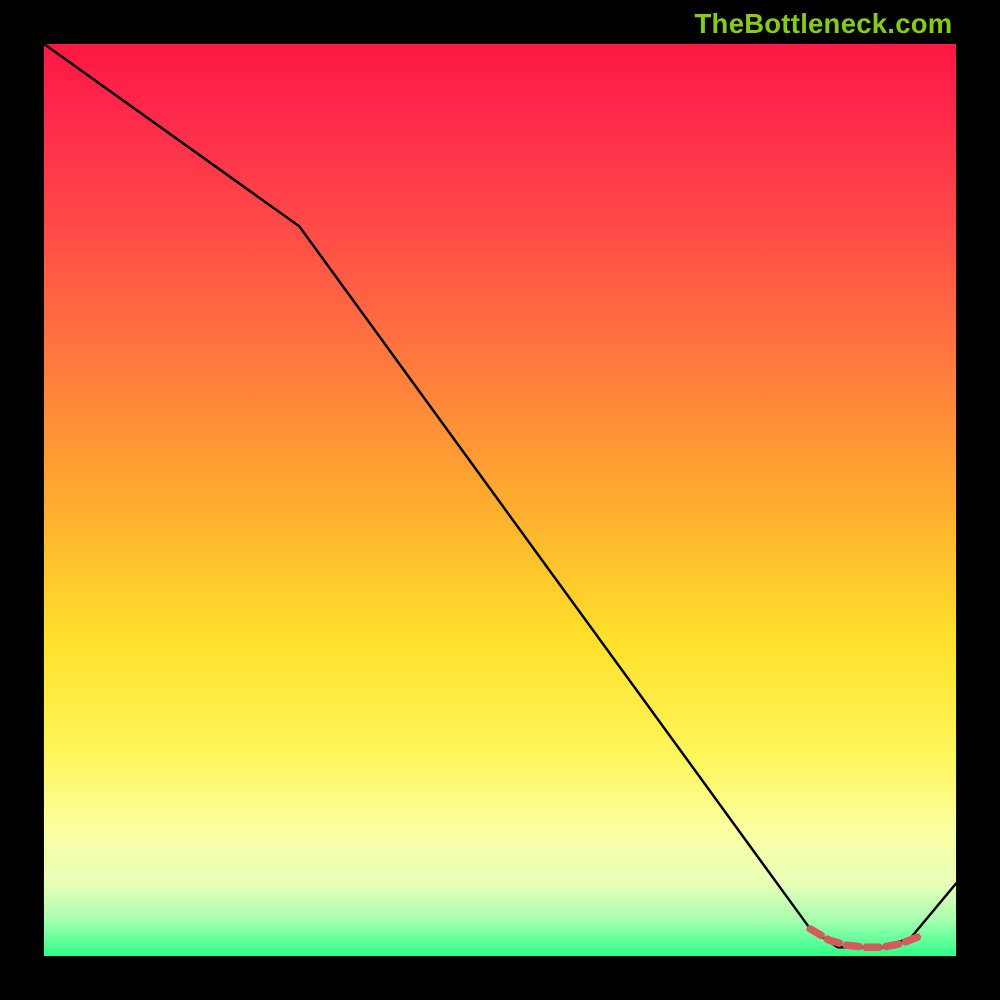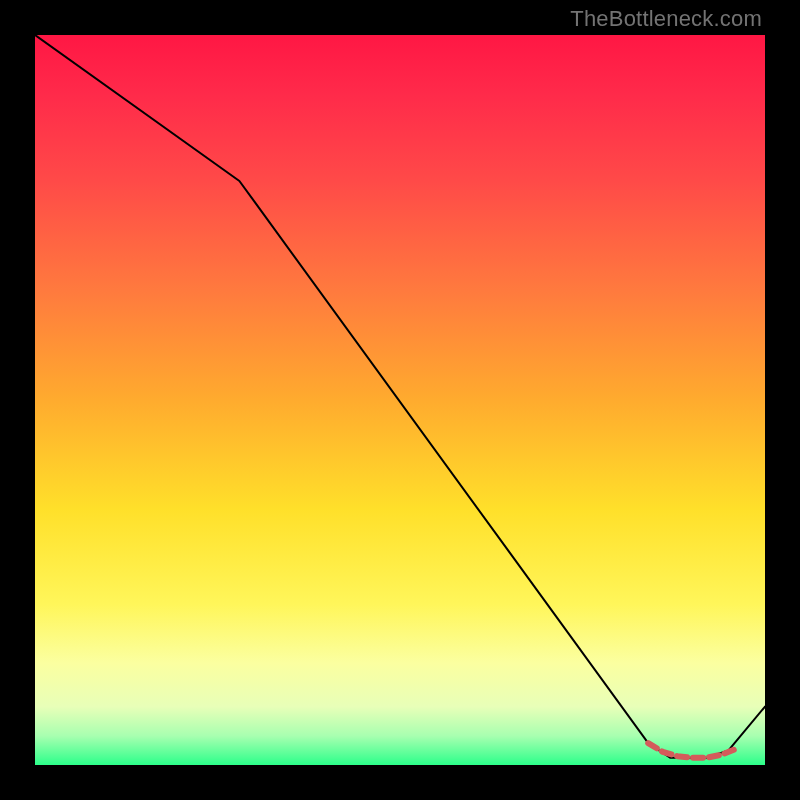--- a/index.html
+++ b/index.html
@@ -25,23 +25,23 @@
     height: 730px;
   }
   .gradient {
     position: absolute;
     inset: 0;
   }
   .watermark {
     position: absolute;
     top: 6px;
     right: 38px;
-    color: #737373;
+    color: #84cc16;
     font-size: 22px;
-    font-weight: 400;
+    font-weight: 700;
     letter-spacing: 0.2px;
     user-select: none;
     text-align: center;
   }
 </style>
 </head>
 <body>
 
 <div class="stage">
   <div class="watermark">TheBottleneck.com</div>

